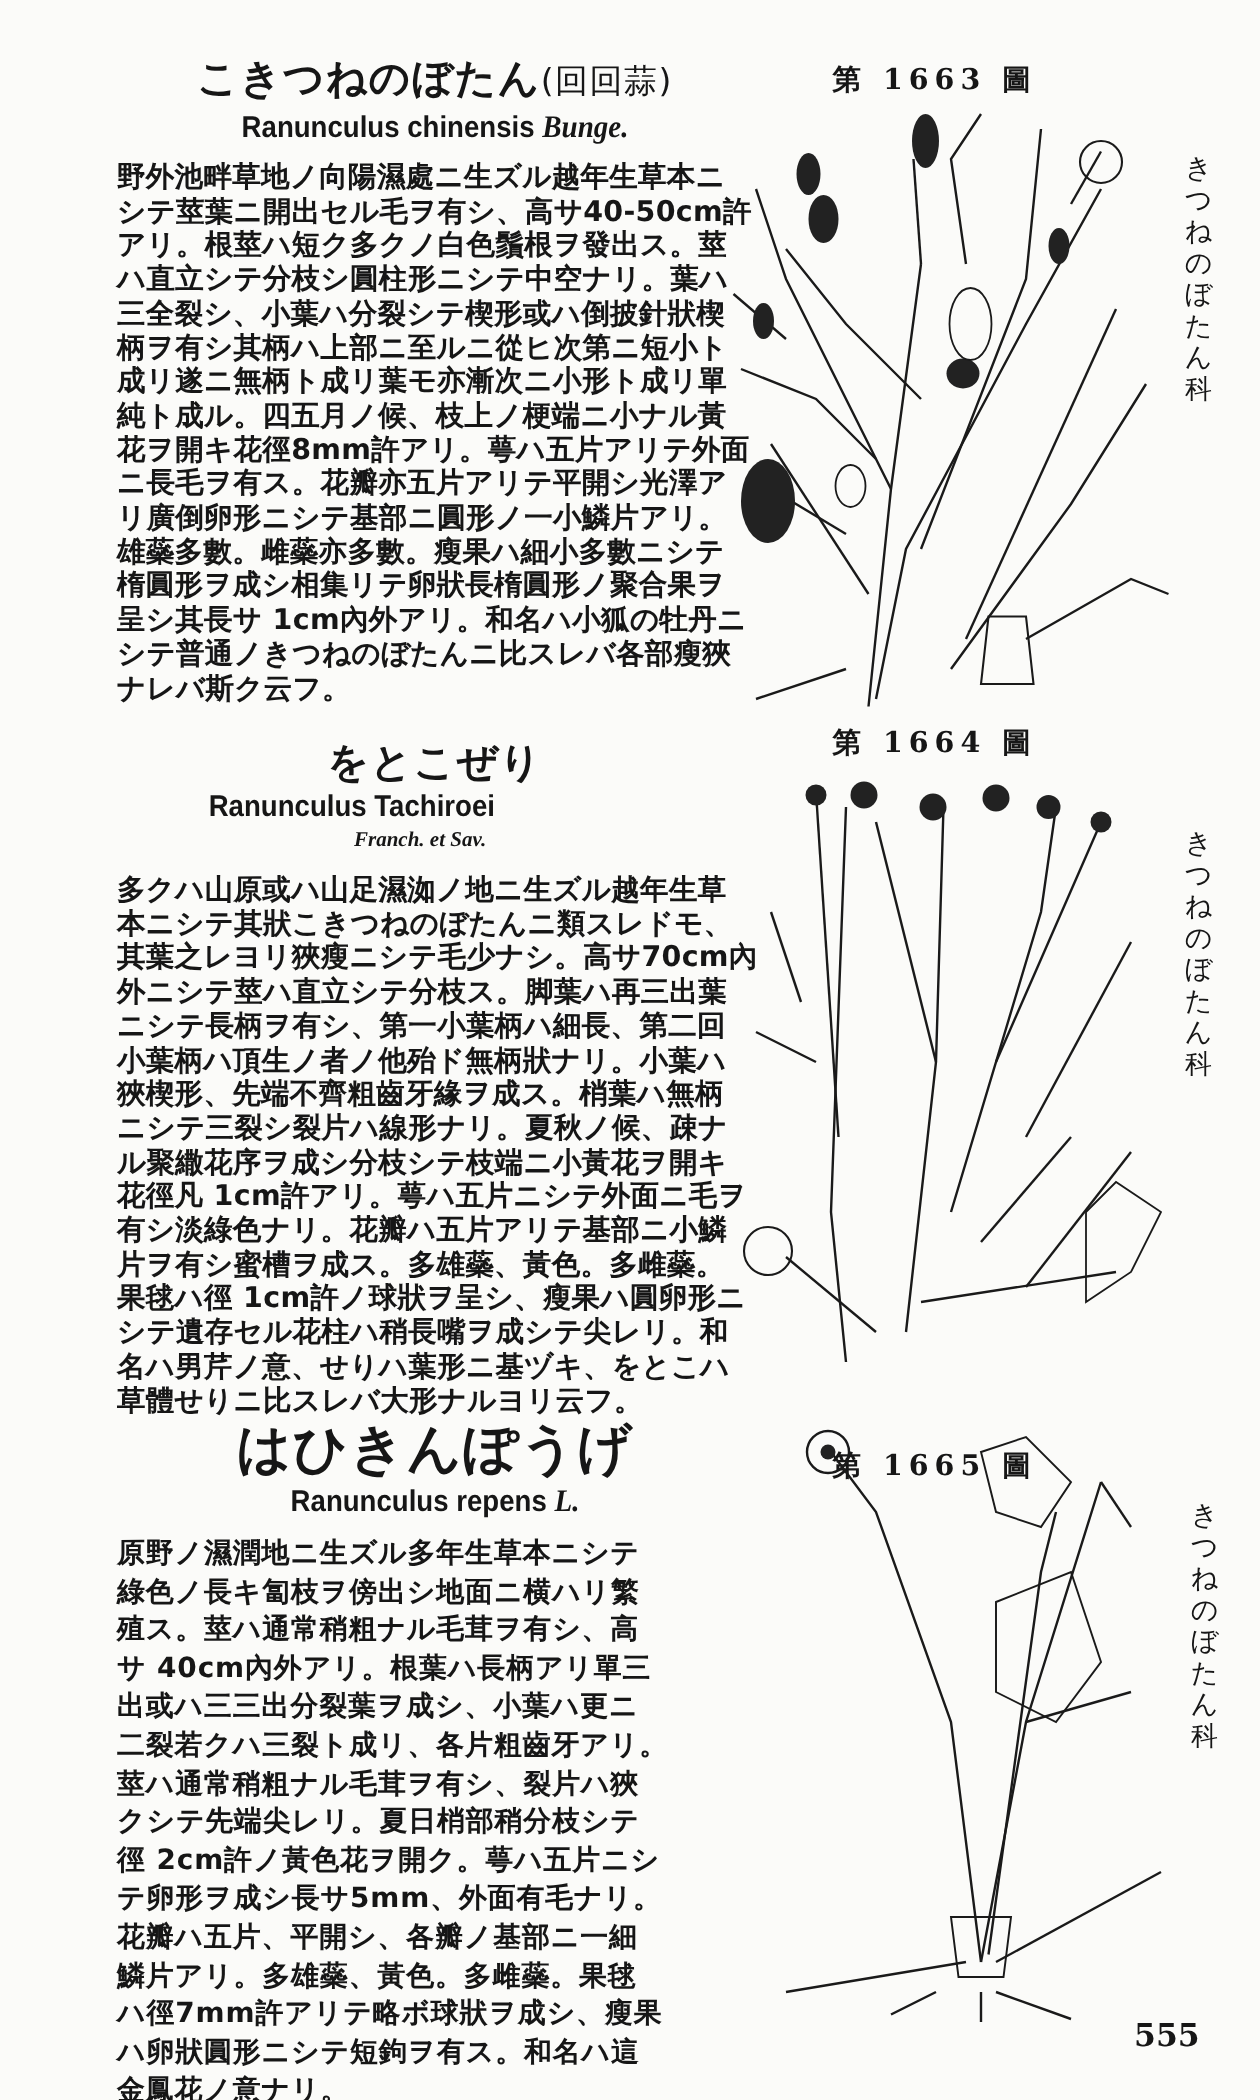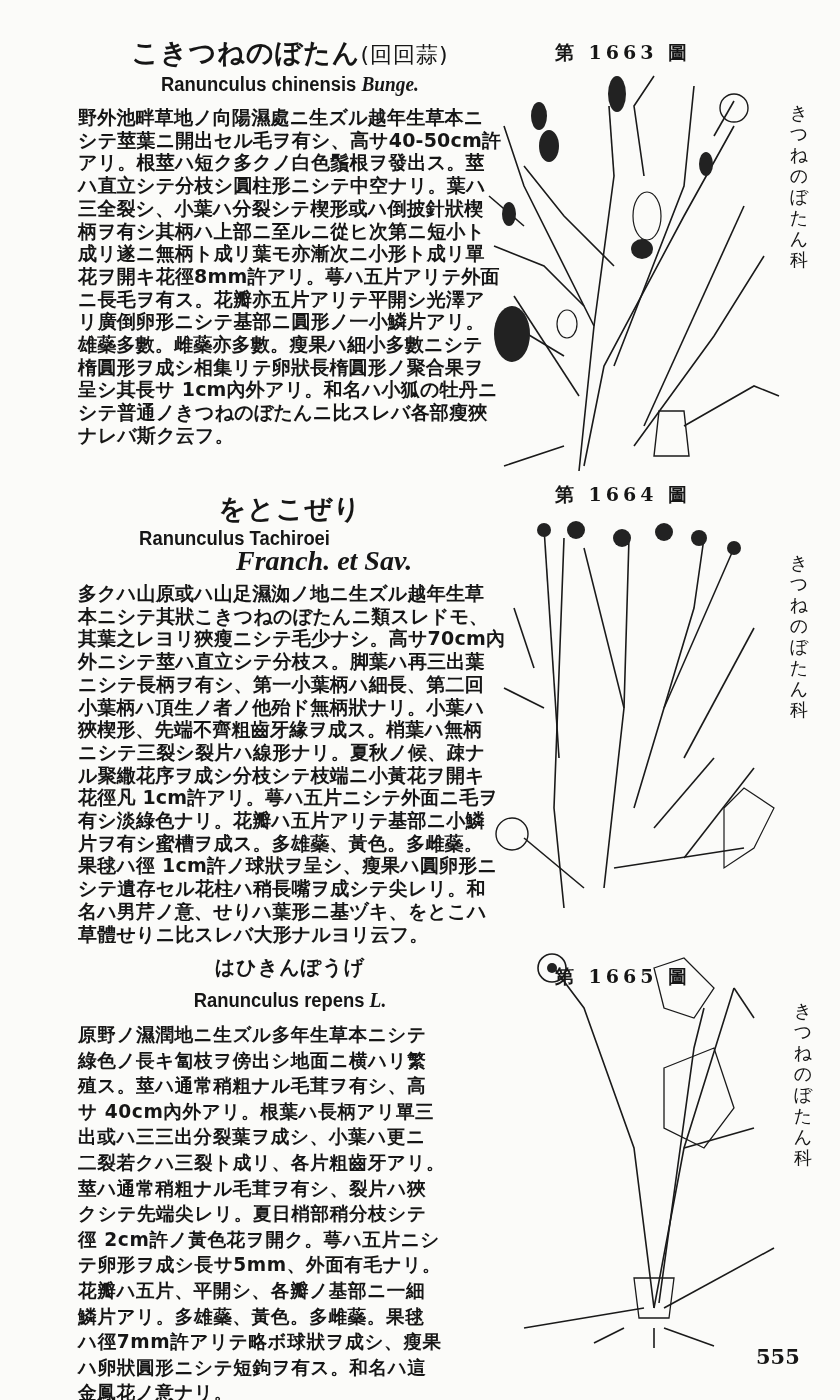--- a/index.html
+++ b/index.html
@@ -5,21 +5,21 @@
   html, body { margin: 0; padding: 0; }
   body {
     width: 840px; height: 1400px; background: #fbfbf9; position: relative; overflow: hidden;
     font-family: "DejaVu Serif", serif; color: #161616;
   }
   .entry { position: absolute; left: 78px; width: 424px; }
   .jp-title { text-align: center; font-family: "DejaVu Sans", sans-serif; font-weight: bold; font-size: 27px; letter-spacing: 1px; line-height: 34px; }
   .jp-title .paren { font-weight: normal; font-size: 22px; }
   .sci { text-align: center; font-family: "Liberation Sans", sans-serif; font-size: 20px; line-height: 24px; font-weight: bold; transform: scaleX(0.92); }
   .sci .auth { font-family: "Liberation Serif", serif; font-style: italic; font-weight: bold; font-size: 21px; }
-  .sci2 { text-align: left; padding-left: 158px; font-family: "Liberation Serif", serif; font-style: italic; font-size: 28px; line-height: 22px; font-weight: bold; }
+  .sci2 { text-align: left; padding-left: 158px; font-family: "Liberation Serif", serif; font-style: italic; font-size: 14px; line-height: 22px; font-weight: bold; }
   .body { font-family: "DejaVu Sans", sans-serif; font-size: 19px; line-height: 22.7px; font-weight: bold; letter-spacing: 0.2px; margin-top: 10px; }
   .body div { white-space: nowrap; }
   .fig-no { position: absolute; left: 555px; font-family: "DejaVu Serif", serif; font-weight: bold; font-size: 19px; letter-spacing: 4px; }
   .family { position: absolute; left: 788px; width: 22px; font-family: "DejaVu Sans", sans-serif; font-size: 18px; line-height: 21px; text-align: center; }
   .family span { display: block; }
   .plate { position: absolute; }
   .page-no { position: absolute; left: 756px; top: 1344px; font-family: "DejaVu Serif", serif; font-weight: bold; font-size: 21px; }
 </style>
 </head>
 <body>
@@ -33,20 +33,21 @@
     <span class="auth">Bunge.</span>
   </div>
   <div class="body">
     <div>野外池畔草地ノ向陽濕處ニ生ズル越年生草本ニ</div>
     <div>シテ莖葉ニ開出セル毛ヲ有シ、高サ40-50cm許</div>
     <div>アリ。根莖ハ短ク多クノ白色鬚根ヲ發出ス。莖</div>
     <div>ハ直立シテ分枝シ圓柱形ニシテ中空ナリ。葉ハ</div>
     <div>三全裂シ、小葉ハ分裂シテ楔形或ハ倒披針狀楔</div>
     <div>柄ヲ有シ其柄ハ上部ニ至ルニ從ヒ次第ニ短小ト</div>
     <div>成リ遂ニ無柄ト成リ葉モ亦漸次ニ小形ト成リ單</div>
+    <div>純ト成ル。四五月ノ候、枝上ノ梗端ニ小ナル黃</div>
     <div>花ヲ開キ花徑8mm許アリ。萼ハ五片アリテ外面</div>
     <div>ニ長毛ヲ有ス。花瓣亦五片アリテ平開シ光澤ア</div>
     <div>リ廣倒卵形ニシテ基部ニ圓形ノ一小鱗片アリ。</div>
     <div>雄蘂多數。雌蘂亦多數。瘦果ハ細小多數ニシテ</div>
     <div>楕圓形ヲ成シ相集リテ卵狀長楕圓形ノ聚合果ヲ</div>
     <div>呈シ其長サ 1cm內外アリ。和名ハ小狐の牡丹ニ</div>
     <div>シテ普通ノきつねのぼたんニ比スレバ各部瘦狹</div>
     <div>ナレバ斯ク云フ。</div>
   </div>
 </div>
@@ -69,21 +70,21 @@
     <div>有シ淡綠色ナリ。花瓣ハ五片アリテ基部ニ小鱗</div>
     <div>片ヲ有シ蜜槽ヲ成ス。多雄蘂、黃色。多雌蘂。</div>
     <div>果毬ハ徑 1cm許ノ球狀ヲ呈シ、瘦果ハ圓卵形ニ</div>
     <div>シテ遺存セル花柱ハ稍長嘴ヲ成シテ尖レリ。和</div>
     <div>名ハ男芹ノ意、せりハ葉形ニ基ヅキ、をとこハ</div>
     <div>草體せりニ比スレバ大形ナルヨリ云フ。</div>
   </div>
 </div>
 
 <div class="entry" style="top:950px;">
-  <div class="jp-title" style="font-size:20px;">はひきんぽうげ</div>
+  <div class="jp-title" style="font-size:36px;">はひきんぽうげ</div>
   <div class="sci" style="margin-top:4px;">
     <span>Ranunculus repens</span>
     <span class="auth">L.</span>
   </div>
   <div class="body" style="margin-top:10px;font-size:18.6px;line-height:25.6px;letter-spacing:0.6px;">
     <div>原野ノ濕潤地ニ生ズル多年生草本ニシテ</div>
     <div>綠色ノ長キ匐枝ヲ傍出シ地面ニ横ハリ繁</div>
     <div>殖ス。莖ハ通常稍粗ナル毛茸ヲ有シ、高</div>
     <div>サ 40cm內外アリ。根葉ハ長柄アリ單三</div>
     <div>出或ハ三三出分裂葉ヲ成シ、小葉ハ更ニ</div>

